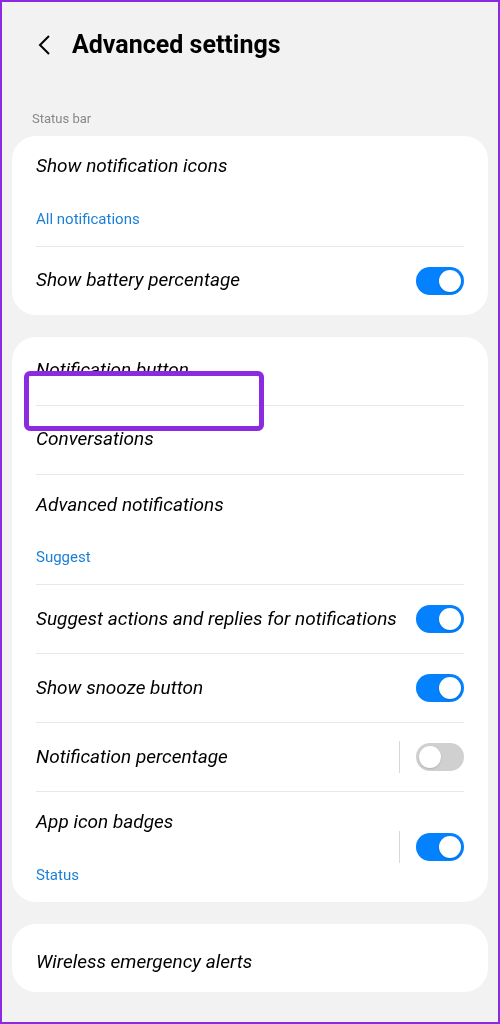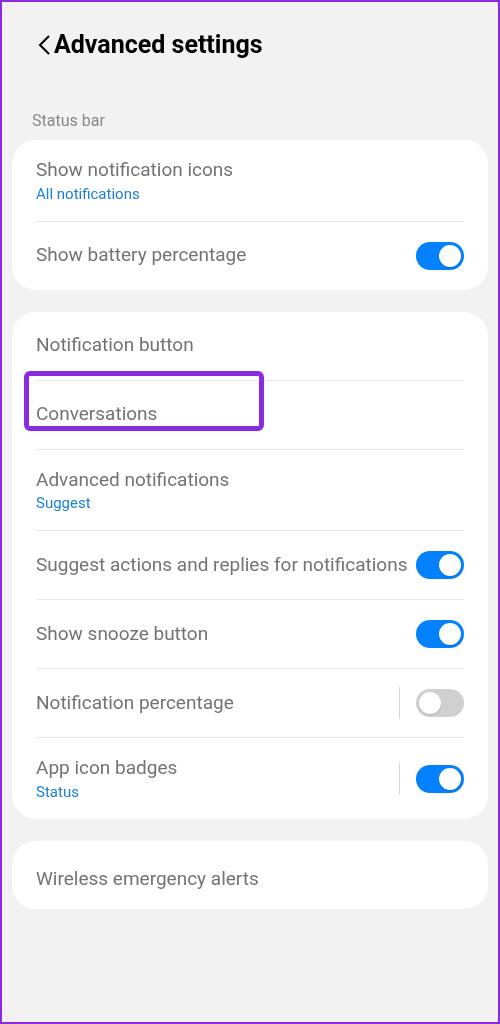--- a/index.html
+++ b/index.html
@@ -13,20 +13,21 @@
       height: 1024px;
       background: #f2f2f2;
       border: 2px solid #8a2be2;
       position: relative;
       overflow: hidden;
     }
     .header {
       display: flex;
       align-items: center;
       padding: 28px 20px 20px 32px;
+      gap: 18px;
     }
     .back-icon {
       width: 20px;
       height: 20px;
       display: flex;
       align-items: center;
       justify-content: center;
     }
     .back-icon svg {
       width: 14px;
@@ -35,21 +36,21 @@
       stroke-width: 2;
       fill: none;
     }
     .page-title {
       font-size: 25px;
       font-weight: 700;
       color: #000;
     }
     .section-label {
       padding: 32px 18px 10px 30px;
-      font-size: 16px;
+      font-size: 13px;
       color: #888;
     }
     .card {
       background: #fff;
       border-radius: 24px;
       margin: 0 10px;
     }
     .row {
       display: flex;
       align-items: center;
@@ -63,27 +64,29 @@
       margin: 0 24px;
     }
     .row-text {
       display: flex;
       flex-direction: column;
       gap: 2px;
       flex: 1;
     }
     .row-label {
       font-size: 19px;
-      color: #737373;
+      color: #000000;
       font-weight: 400;
       line-height: 1.3;
+      font-style: italic;
     }
     .row-sublabel {
       font-size: 15px;
       color: #1b7fd8;
+      margin-top: 29px;
     }
     .toggle {
       width: 48px;
       height: 28px;
       border-radius: 14px;
       position: relative;
       flex-shrink: 0;
     }
     .toggle-on {
       background: #0381fe;

